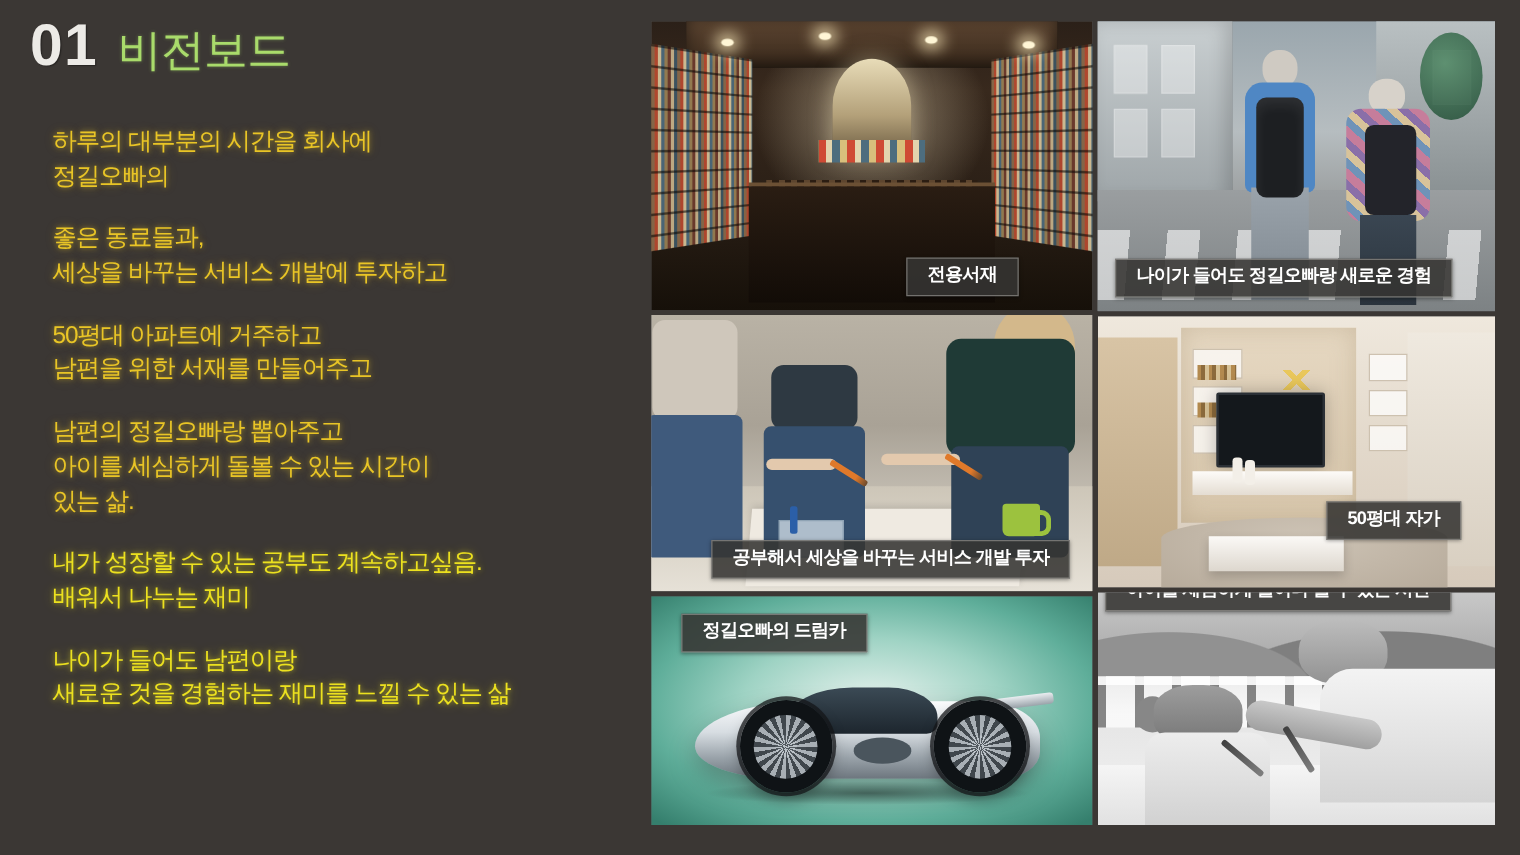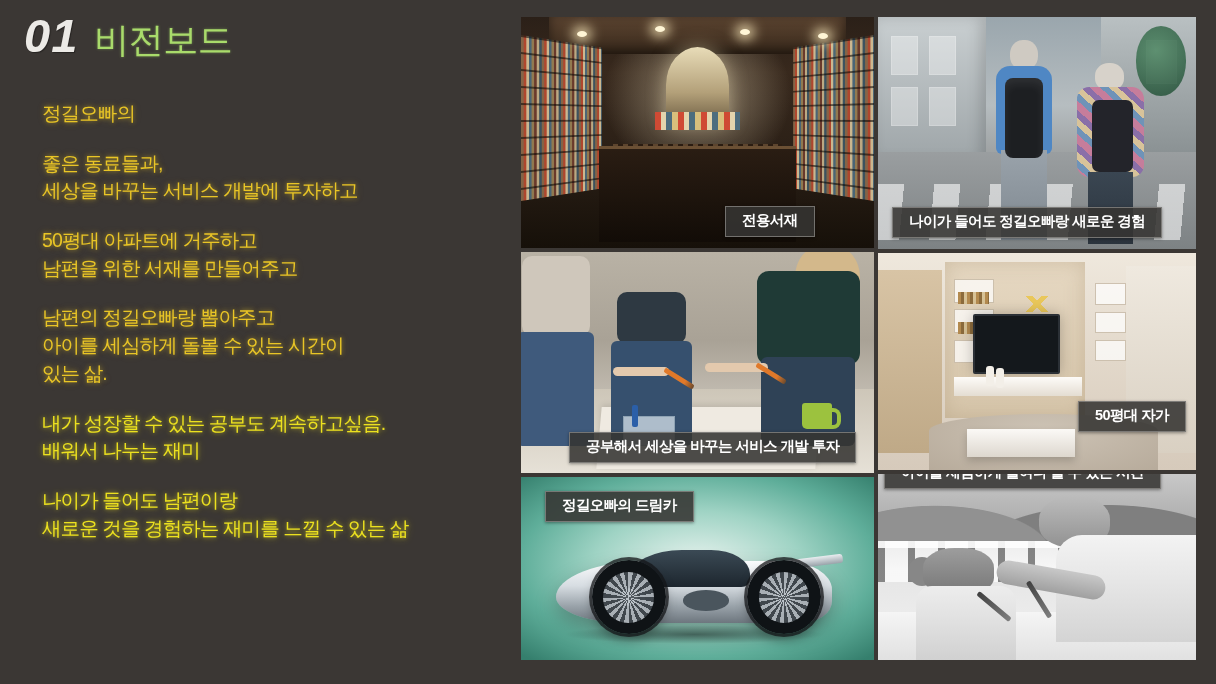--- a/index.html
+++ b/index.html
@@ -32,21 +32,20 @@
     left: 24px;
     top: 12px;
     display: flex;
     align-items: baseline;
     gap: 16px;
     white-space: nowrap;
   }
   .title-num {
     font-size: 47px;
     font-weight: bold;
-    font-style: italic;
     color: #eceae6;
     letter-spacing: 1px;
     line-height: 1;
     text-shadow: 1px 1px 1px rgba(0,0,0,.35);
   }
   .title-text {
     font-size: 35px;
     font-weight: normal;
     color: #a9db6b;
     line-height: 1;
@@ -114,21 +113,21 @@
   .c-couple   { left: 357px; top: 0px;   width: 318px; height: 232px; }
   .c-study    { left: 0px;   top: 235px; width: 353px; height: 221px; }
   .c-livroom  { left: 357px; top: 236px; width: 318px; height: 217px; }
   .c-car      { left: 0px;   top: 460px; width: 353px; height: 183px; }
   .c-dadkid   { left: 357px; top: 457px; width: 318px; height: 186px; }
 
   
   .cap-library { left: 204px; bottom: 11px; }
   .cap-couple  { left: 14px;  bottom: 11px; }
   .cap-study   { left: 48px;  bottom: 10px; }
-  .cap-livroom { right: 10px; bottom: 38px; }
+  .cap-livroom { right: 27px; bottom: 38px; }
   .cap-dadkid  { left: 6px;   top: -16px; }
   .cap-car     { left: 24px;  top: 14px; }
 
   
 
   
   .art-library {
     background:
       radial-gradient(ellipse 38% 52% at 50% 34%, rgba(226,212,180,.55), rgba(60,44,32,0) 70%),
       linear-gradient(180deg, #2b2018 0%, #38291d 24%, #2a1f16 62%, #161009 100%);
@@ -469,20 +468,21 @@
   <div class="left-panel">
 
     <div class="title-row">
       <span class="title-num">01</span>
       <span class="title-text">비전보드</span>
     </div>
 
     <div class="body-text">
 
       <div class="para">
+        <div class="line">하루의 대부분의 시간을 회사에</div>
         <div class="line">정길오빠의</div>
       </div>
 
       <div class="para">
         <div class="line">좋은 동료들과,</div>
         <div class="line">세상을 바꾸는 서비스 개발에 투자하고</div>
       </div>
 
       <div class="para">
         <div class="line">50평대 아파트에 거주하고</div>

